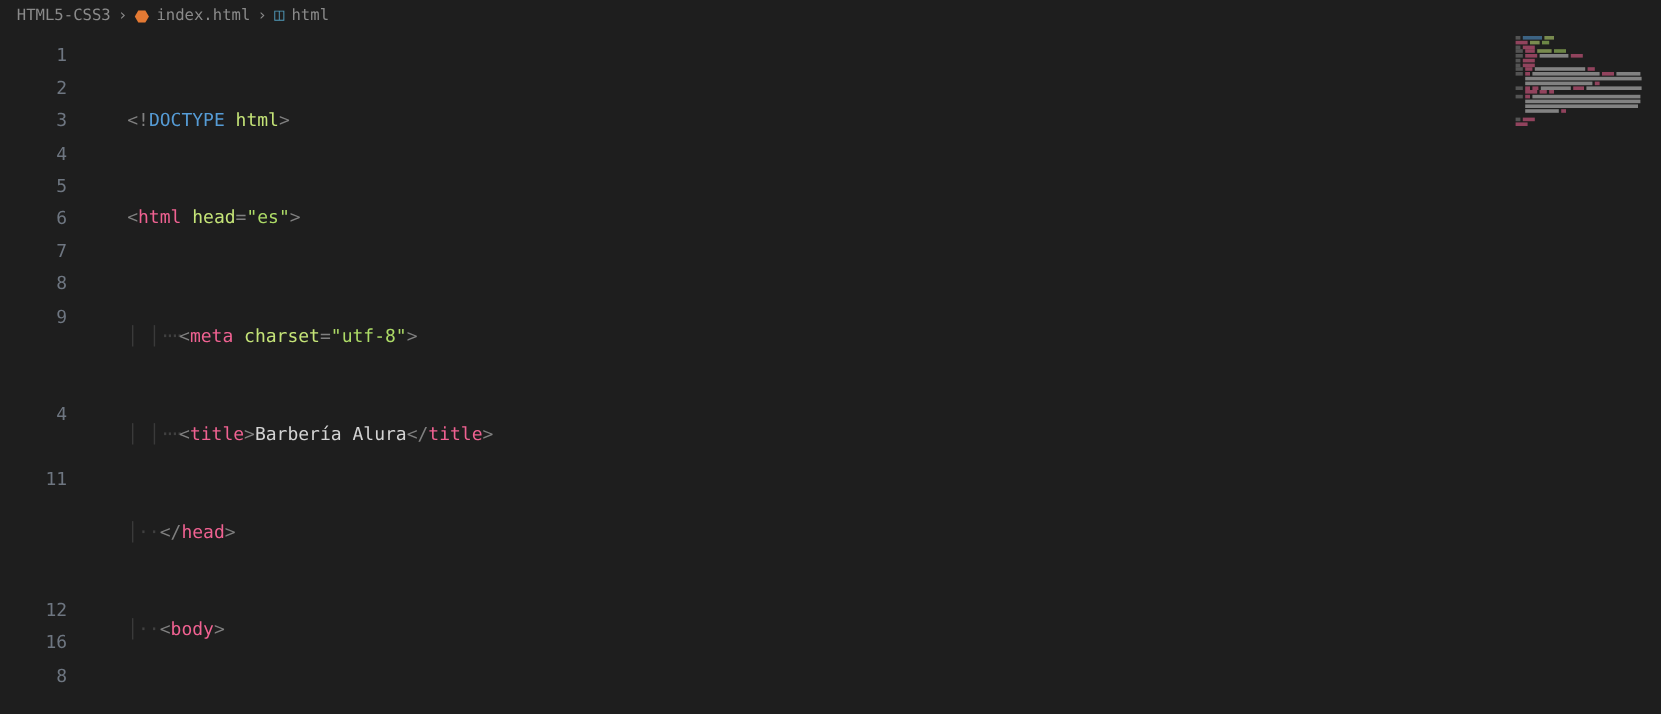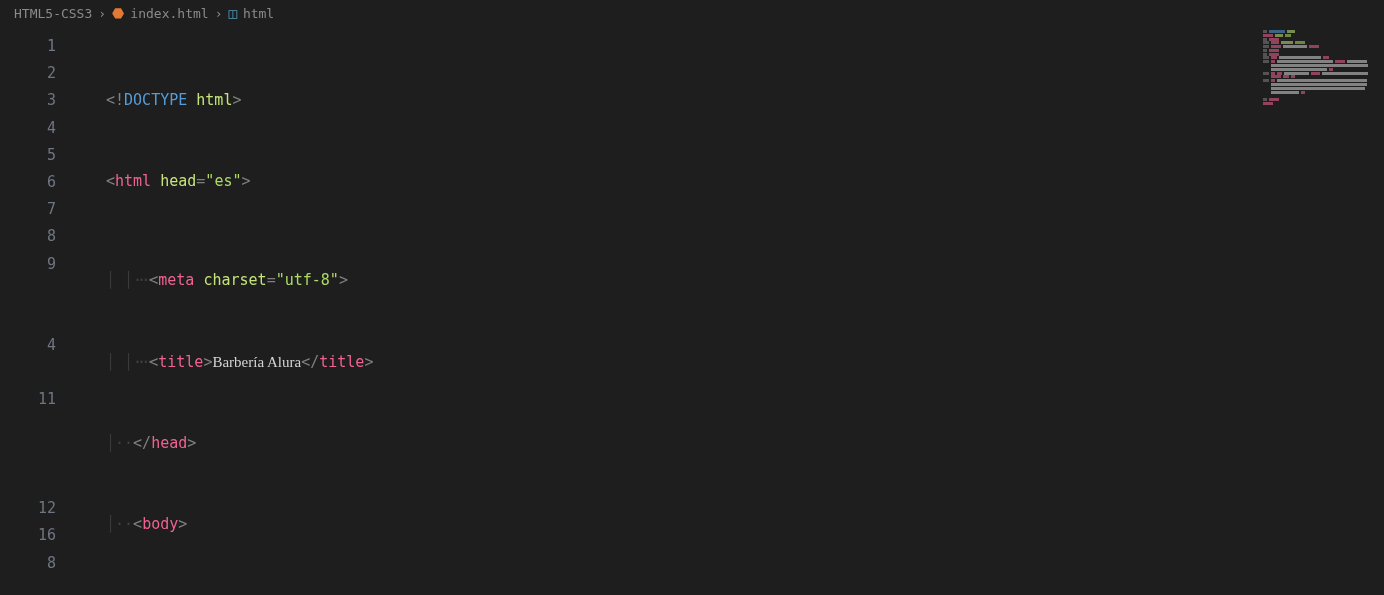--- a/index.html
+++ b/index.html
@@ -53,21 +53,21 @@
   white-space: pre-wrap;
   word-break: break-all;
   position: relative;
 }
 .indent { color: #404040; }
 .punct { color: #808080; }
 .doctype { color: #569cd6; }
 .tag { color: #f06292; }
 .attrname { color: #c5e478; }
 .attrval { color: #addb67; }
-.text { color: #d4d4d4; font-family: Liberation Serif, serif; }
+.text { color: #d4d4d4; }
 .minimap {
   position: absolute;
   top: 30px;
   right: 16px;
   width: 105px;
   height: 60px;
   opacity: 0.55;
 }
 .minimap .mline { height: 3.2px; margin-bottom: 0.6px; display:flex; gap:2px;}
 .minimap .mseg { height:3px; }

